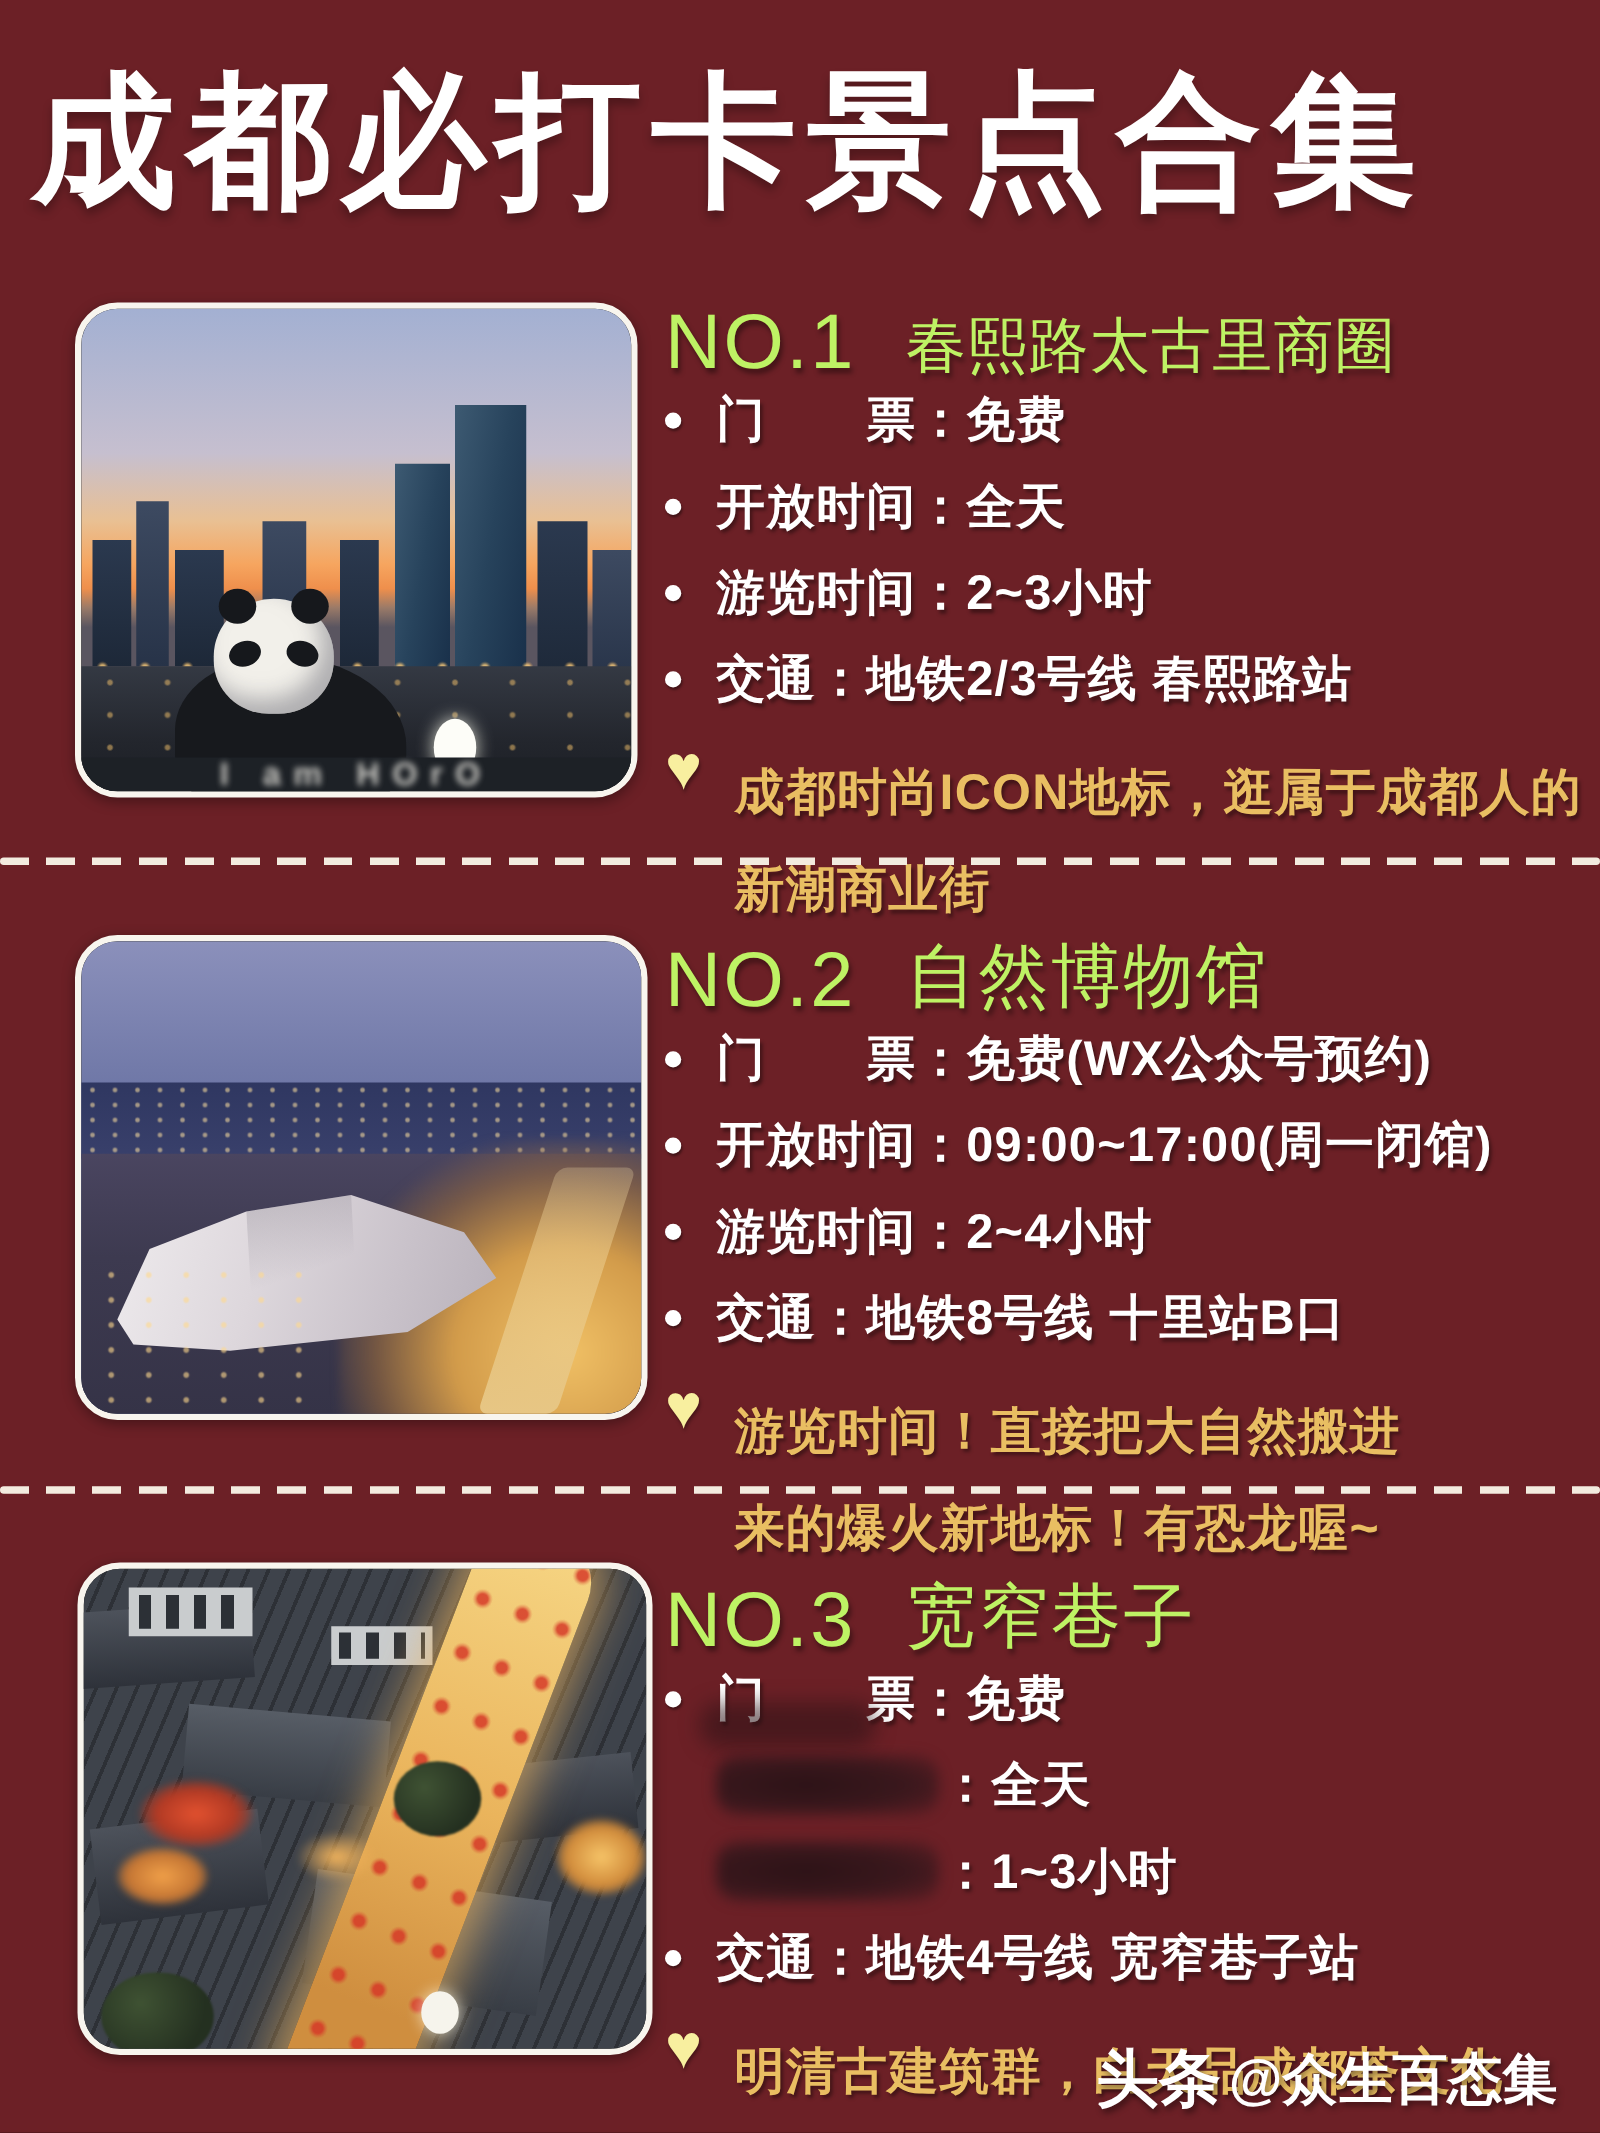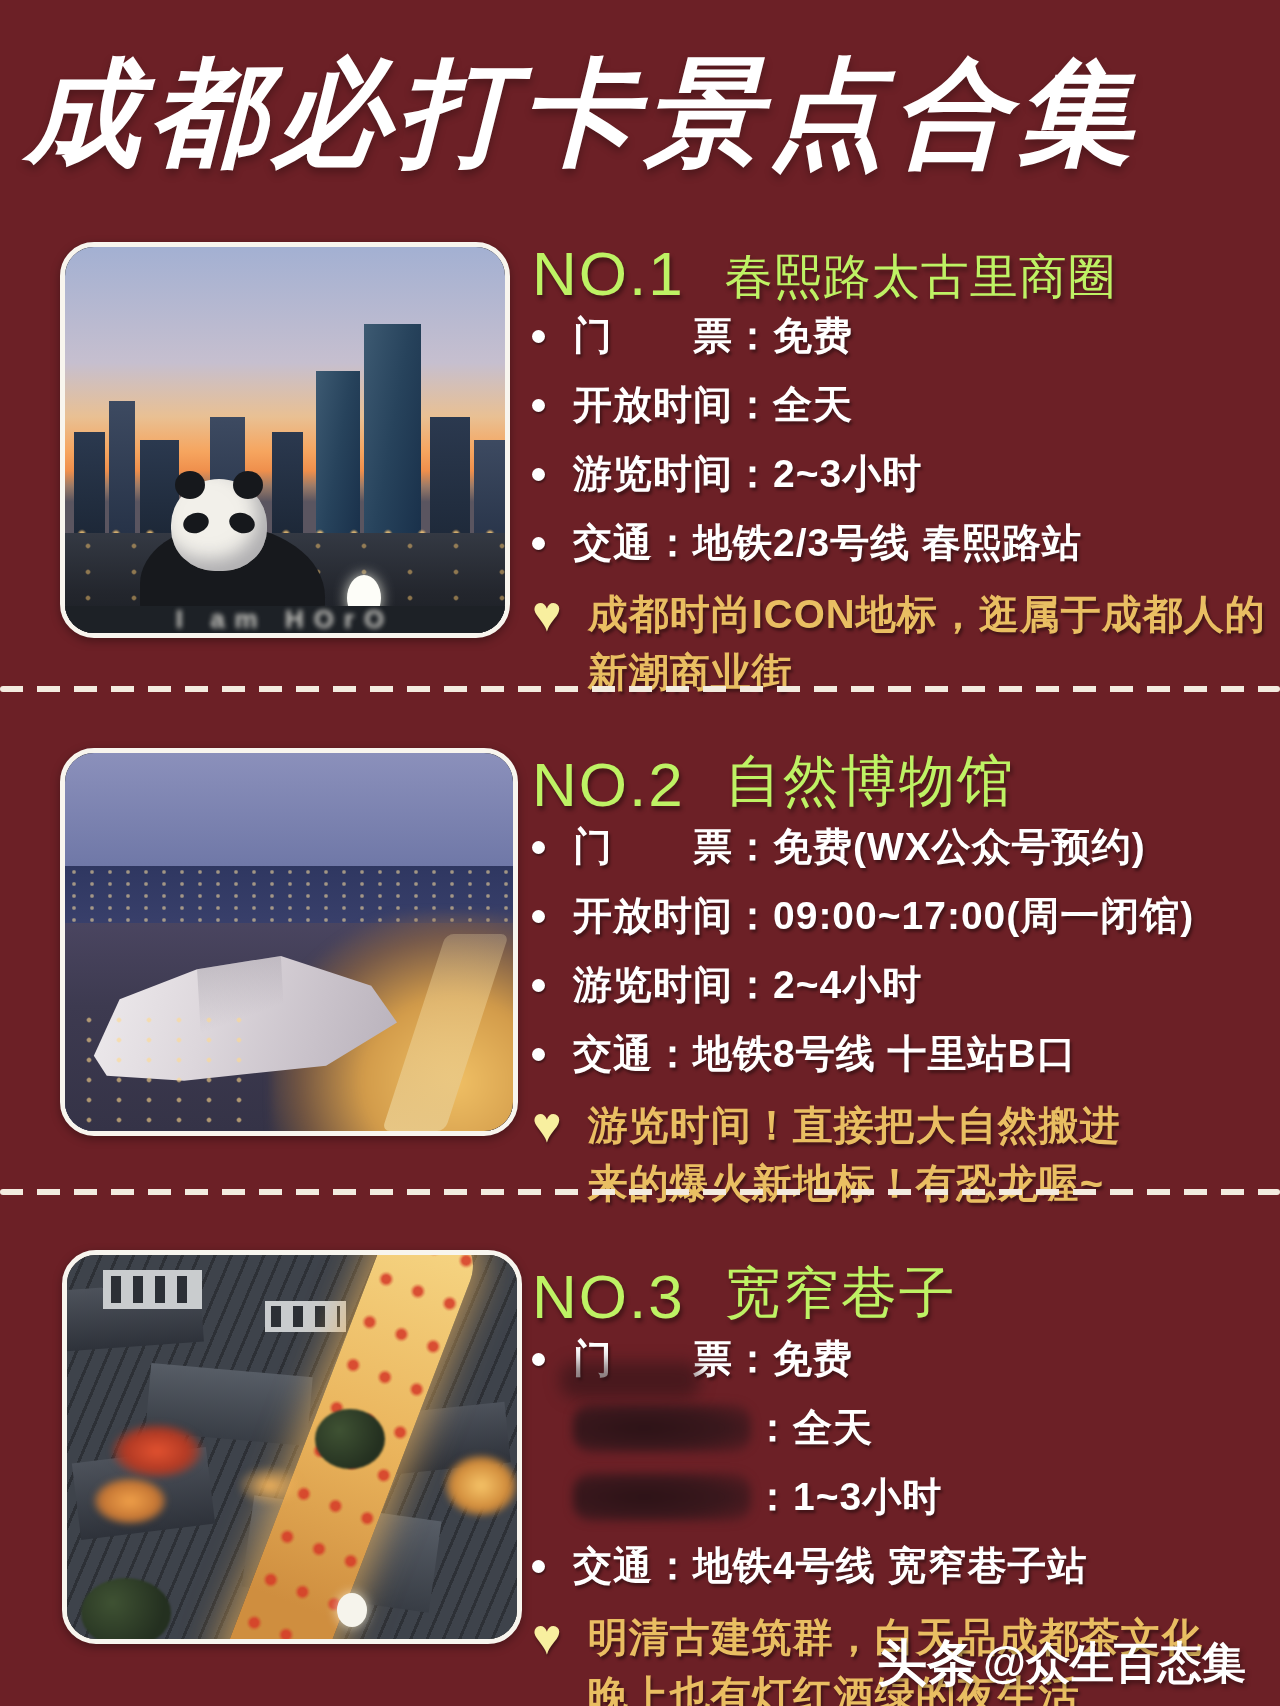--- a/index.html
+++ b/index.html
@@ -5,21 +5,21 @@
   html,body{margin:0;padding:0;background:#4a151a;}
   .poster{
     position:relative;width:1280px;height:1706px;margin:0 auto;
     background:#6c2026;overflow:hidden;
     font-family:"Liberation Sans","DejaVu Sans",sans-serif;
   }
   
   .title{
     position:absolute;top:36px;left:0;width:1166px;text-align:center;
     color:#ffffff;font-size:116px;font-weight:900;letter-spacing:8px;
-    text-shadow:0 5px 8px rgba(0,0,0,.28);white-space:nowrap;font-style:italic;
+    text-shadow:0 5px 8px rgba(0,0,0,.28);white-space:nowrap;
   }
   
   .photo{
     position:absolute;border:5px solid #f8f5ee;border-radius:34px;
     overflow:hidden;background:#222;box-shadow:0 3px 10px rgba(0,0,0,.35);
   }
   #photo1{left:60px;top:242px;width:440px;height:386px;}
   #photo2{left:60px;top:748px;width:448px;height:378px;}
   #photo3{left:62px;top:1250px;width:450px;height:384px;}
   .layer{position:absolute;}
@@ -97,21 +97,21 @@
   .smudge{flex:none;width:178px;height:48px;margin-right:2px;border-radius:18px;
     background:radial-gradient(ellipse at 40% 50%,#2c1216 0%,#3a181d 55%,rgba(58,24,29,.5) 85%,transparent 100%);
     filter:blur(5px);}
   .smudge-sm{position:absolute;left:28px;top:30px;width:140px;height:36px;border-radius:16px;
     background:rgba(44,18,22,.55);filter:blur(8px);}
   .tip{display:flex;margin-top:10px;}
   .heart{flex:none;font-size:50px;line-height:58px;color:#f8ef9f;margin-right:26px;
     text-shadow:1px 3px 3px rgba(0,0,0,.35);}
   .tip-lines{color:#e9be62;font-size:40px;font-weight:700;line-height:58px;letter-spacing:1px;
     text-shadow:2px 3px 3px rgba(0,0,0,.4);}
-  .tip-lines span{display:block;white-space:nowrap;}
+  .tip-lines span{display:block;white-space:nowrap;margin-top:20px;}
   
   .dashes{position:absolute;left:0;width:1280px;height:6px;border-radius:3px;
     background:repeating-linear-gradient(90deg,#f3ebdf 0 23px,transparent 23px 37px);}
   #dash1{top:686px;} #dash2{top:1189px;}
   .watermark{position:absolute;top:1630px;right:34px;display:flex;align-items:center;color:#ffffff;
     text-shadow:2px 3px 5px rgba(0,0,0,.45);white-space:nowrap;}
   .wm-brand{font-size:50px;font-weight:900;margin-right:6px;}
   .wm-handle{font-size:44px;font-weight:700;}
 </style>
 </head>

